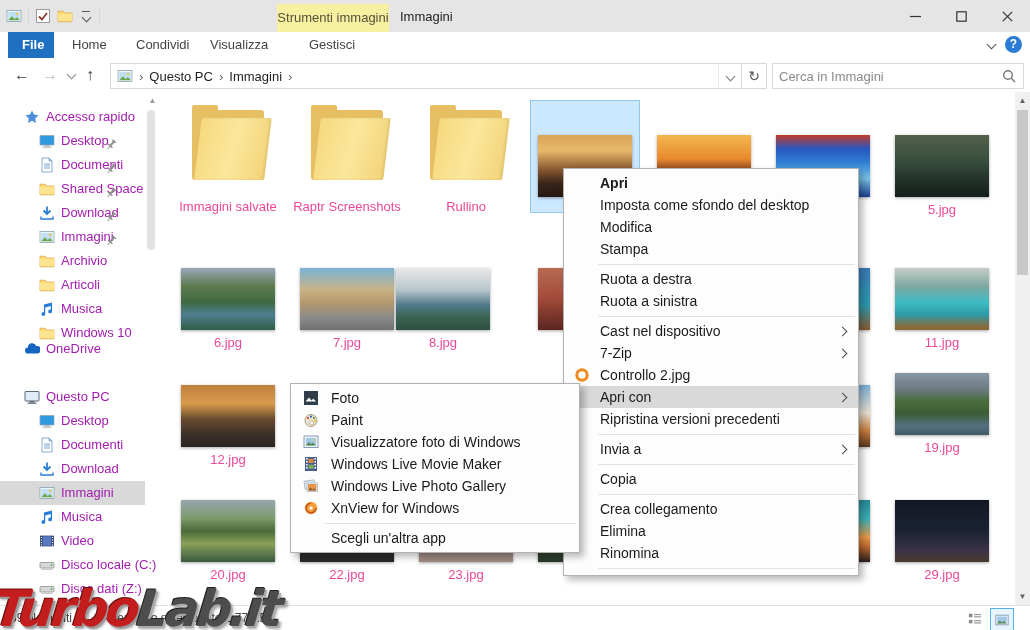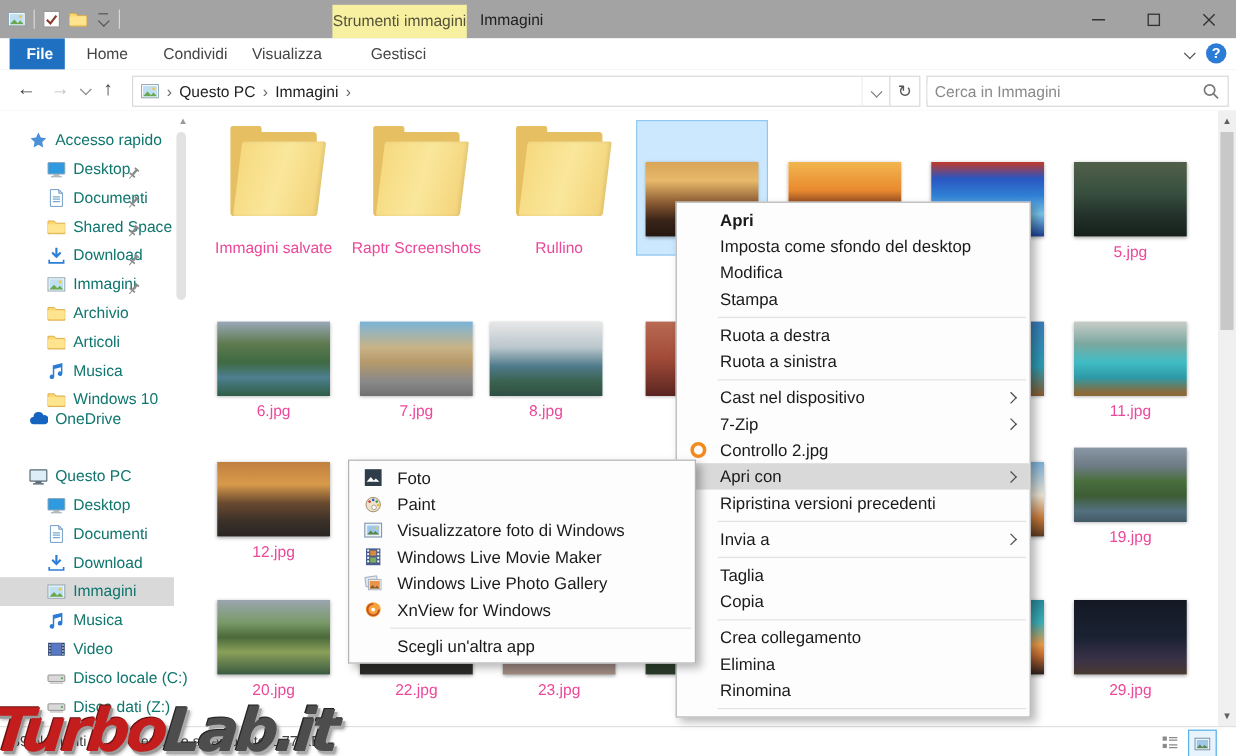--- a/index.html
+++ b/index.html
@@ -1,19 +1,19 @@
 <!DOCTYPE html>
 <html><head>
 <meta charset="utf-8">
 <style>
   html,body{margin:0;padding:0;}
   body{font-family:"Liberation Sans",sans-serif;background:#888;}
   .win{position:relative;width:1030px;height:630px;background:#fff;overflow:hidden;font-size:13px;color:#1e1e1e;}
   
-  .titlebar{position:absolute;left:0;top:0;width:1030px;height:32px;background:#a3a3a3;}
+  .titlebar{position:absolute;left:0;top:0;width:1030px;height:32px;background:#e5e5e5;}
   .qat{position:absolute;left:6px;top:6px;height:20px;display:flex;align-items:center;gap:6px;}
   .qat .sep{width:1px;height:16px;background:#d8d8d8;}
   .ic{display:inline-block;width:16px;height:16px;line-height:16px;text-align:center;}
   .ic svg{width:100%;height:100%;display:block;}
   .qat-chev{display:flex;flex-direction:column;align-items:center;width:14px;cursor:default;}
   .qat-chev .bar{width:8px;height:1.5px;background:#555;margin-bottom:2px;}
   .chev{display:inline-block;width:6px;height:6px;border-right:1.5px solid #555;border-bottom:1.5px solid #555;}
   .chev.down{transform:rotate(45deg);}
   .chev.right{transform:rotate(-45deg);}
   .ctx-label{position:absolute;left:277px;top:4px;width:112px;height:28px;line-height:28px;text-align:center;background:#f6f0a0;color:#55523a;font-size:13px;}
@@ -37,21 +37,21 @@
   .addr-chev{width:22px;height:100%;display:flex;align-items:center;justify-content:center;border-left:1px solid #eee;}
   .addr-refresh{width:24px;height:100%;display:flex;align-items:center;justify-content:center;border-left:1px solid #d9d9d9;color:#555;font-size:14px;}
   .searchbox{position:absolute;left:772px;top:5px;width:250px;height:24px;border:1px solid #d9d9d9;background:#fff;display:flex;align-items:center;}
   .searchbox input{border:none;outline:none;flex:1;font-family:"Liberation Sans",sans-serif;font-size:13px;color:#444;padding:0 6px;}
   .searchbox input::placeholder{color:#8a8a8a;}
   .searchbox .ic{margin-right:6px;}
   
   .main{position:absolute;left:0;top:92px;width:1030px;height:513px;background:#fff;}
   .sidebar-item{position:absolute;left:0;height:24px;line-height:24px;white-space:nowrap;}
   .sidebar-item .ic{position:absolute;top:4px;}
-  .sidebar-item .lbl{position:absolute;font-size:13px;color:#0f766e;}
+  .sidebar-item .lbl{position:absolute;font-size:13px;color:#a21caf;}
   .sidebar-item.selected{background:#d9d9d9;}
   .sidebar-item .pin{position:absolute;right:28px;top:6px;width:12px;height:12px;}
   .sb-scroll{position:absolute;left:145px;top:0;width:12px;height:513px;}
   .vscroll{position:absolute;left:1015px;top:0;width:15px;height:513px;background:#f0f0f0;}
   .vthumb{position:absolute;left:2px;width:11px;background:#c8c8c8;}
   .arrow-glyph{position:absolute;left:0;width:15px;text-align:center;font-size:8px;color:#606060;}
   
   .grid-item{position:absolute;width:110px;}
   .gthumb{position:absolute;width:94px;height:62px;box-shadow:0 1px 3px rgba(0,0,0,.35);}
   .glabel{position:absolute;width:110px;text-align:center;font-size:13px;color:#ec4899;line-height:15px;}
@@ -488,21 +488,21 @@
           <div class="glabel" style="top:75px;">5.jpg</div>
         </div>
         <div class="grid-item" style="left: 173px; top: 168px; height: 110px;">
           <div class="gthumb" style="left:8px;top:8px;background:linear-gradient(180deg,#9aa8b8 0%,#5d7a4e 30%,#3f6a43 55%,#4d7f8f 75%,#2f5d45 100%);"></div>
           <div class="glabel" style="top:75px;">6.jpg</div>
         </div>
         <div class="grid-item" style="left: 292px; top: 168px; height: 110px;">
           <div class="gthumb" style="left:8px;top:8px;background:linear-gradient(180deg,#7ab4d8 0%,#c9b386 35%,#b5996b 55%,#8a8a8a 80%,#707070 100%);"></div>
           <div class="glabel" style="top:75px;">7.jpg</div>
         </div>
-        <div class="grid-item" style="left: 400px; top: 168px; height: 110px;">
+        <div class="grid-item" style="left: 388px; top: 168px; height: 110px;">
           <div class="gthumb" style="left:8px;top:8px;background:linear-gradient(180deg,#e8e8e8 0%,#b9c6cc 35%,#4f7a8a 60%,#3b6351 80%,#2e4f43 100%);"></div>
           <div class="glabel" style="top:75px;">8.jpg</div>
         </div>
         <div class="grid-item" style="left: 530px; top: 168px; height: 110px;">
           <div class="gthumb" style="left:8px;top:8px;background:linear-gradient(180deg,#b86a52 0%,#a14a38 50%,#5a2520 100%);"></div>
         </div>
         <div class="grid-item" style="left: 768px; top: 168px; height: 110px;">
           <div class="gthumb" style="left:8px;top:8px;background:linear-gradient(180deg,#3a7ab8 0%,#2b9bb0 60%,#8a5a2e 100%);"></div>
         </div>
         <div class="grid-item" style="left: 887px; top: 168px; height: 110px;">
@@ -589,21 +589,20 @@
       <div class="menu-item"><span>Cast nel dispositivo</span><span class="chev right mi-arrow"></span></div>
       <div class="menu-item"><span>7-Zip</span><span class="chev right mi-arrow"></span></div>
       <div class="menu-item"><span class="mi-icon"><svg viewBox="0 0 16 16">
             <circle cx="8" cy="8" r="5.2" fill="none" stroke="#f28a1e" stroke-width="3"></circle>
           </svg></span><span>Controllo 2.jpg</span></div>
       <div class="menu-item hl" style="background: rgb(217, 217, 217);"><span>Apri con</span><span class="chev right mi-arrow"></span></div>
       <div class="menu-item"><span>Ripristina versioni precedenti</span></div>
       <div class="menu-sep"></div>
       <div class="menu-item"><span>Invia a</span><span class="chev right mi-arrow"></span></div>
       <div class="menu-sep"></div>
-      <div class="menu-item"><span>Taglia</span></div>
       <div class="menu-item"><span>Copia</span></div>
       <div class="menu-sep"></div>
       <div class="menu-item"><span>Crea collegamento</span></div>
       <div class="menu-item"><span>Elimina</span></div>
       <div class="menu-item"><span>Rinomina</span></div>
       <div class="menu-sep"></div>
     </div>
   <div class="menu" id="open-with-menu">
       <div class="menu-item"><span class="mi-icon"><svg viewBox="0 0 16 16">
             <rect x="1" y="1" width="14" height="14" fill="#2e3d49"></rect>

